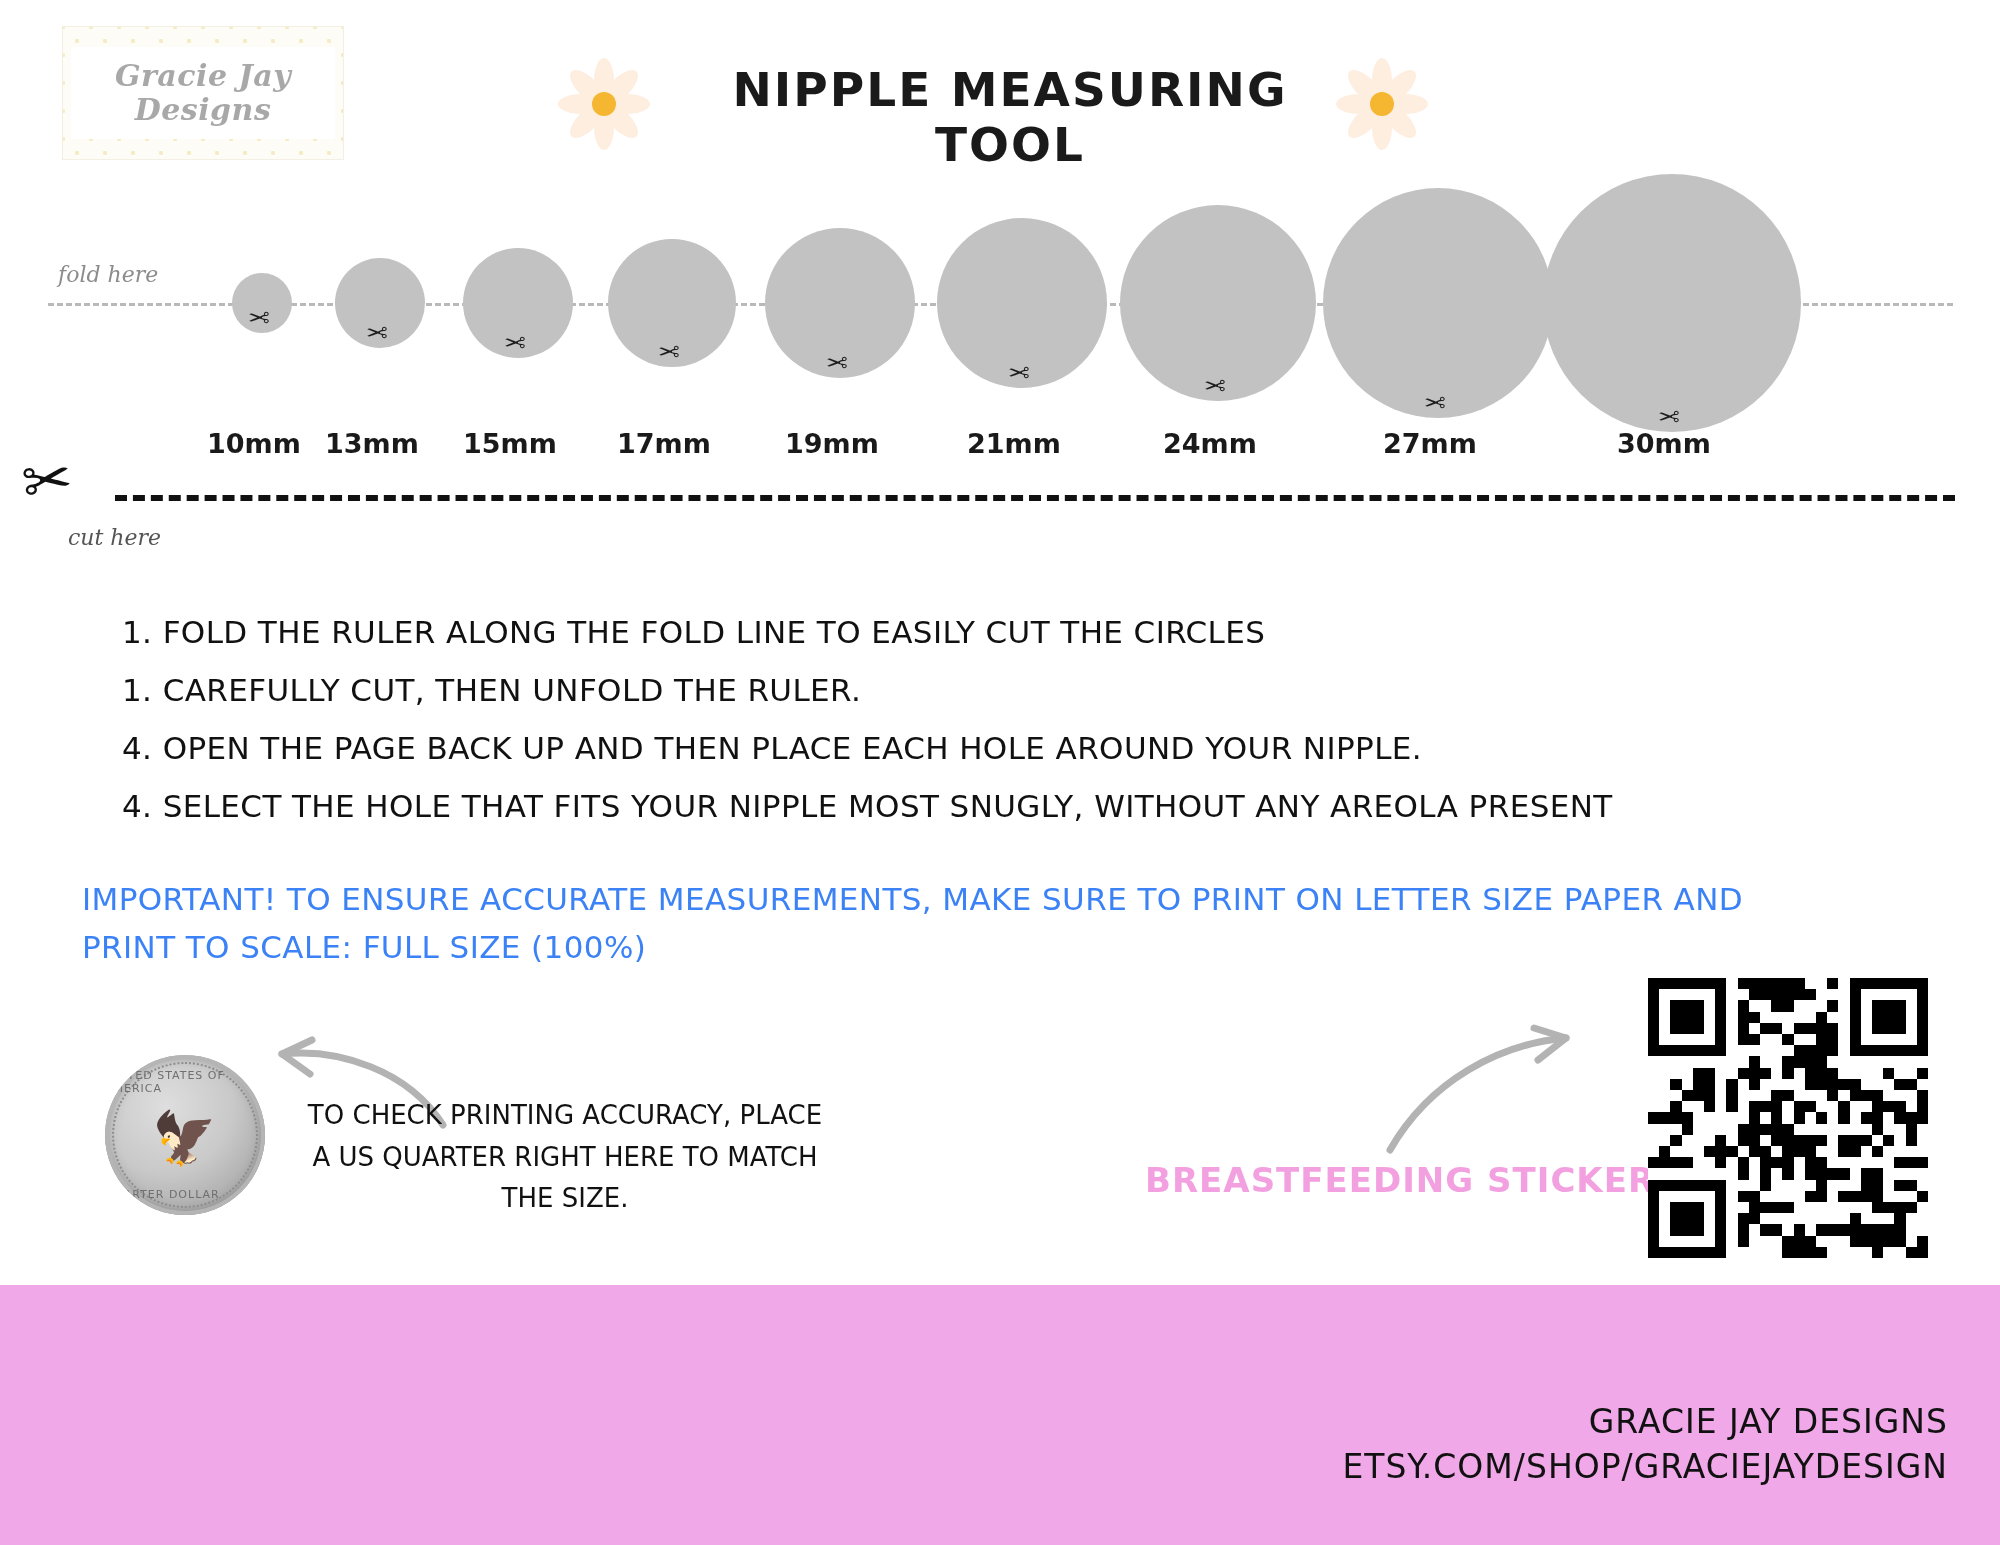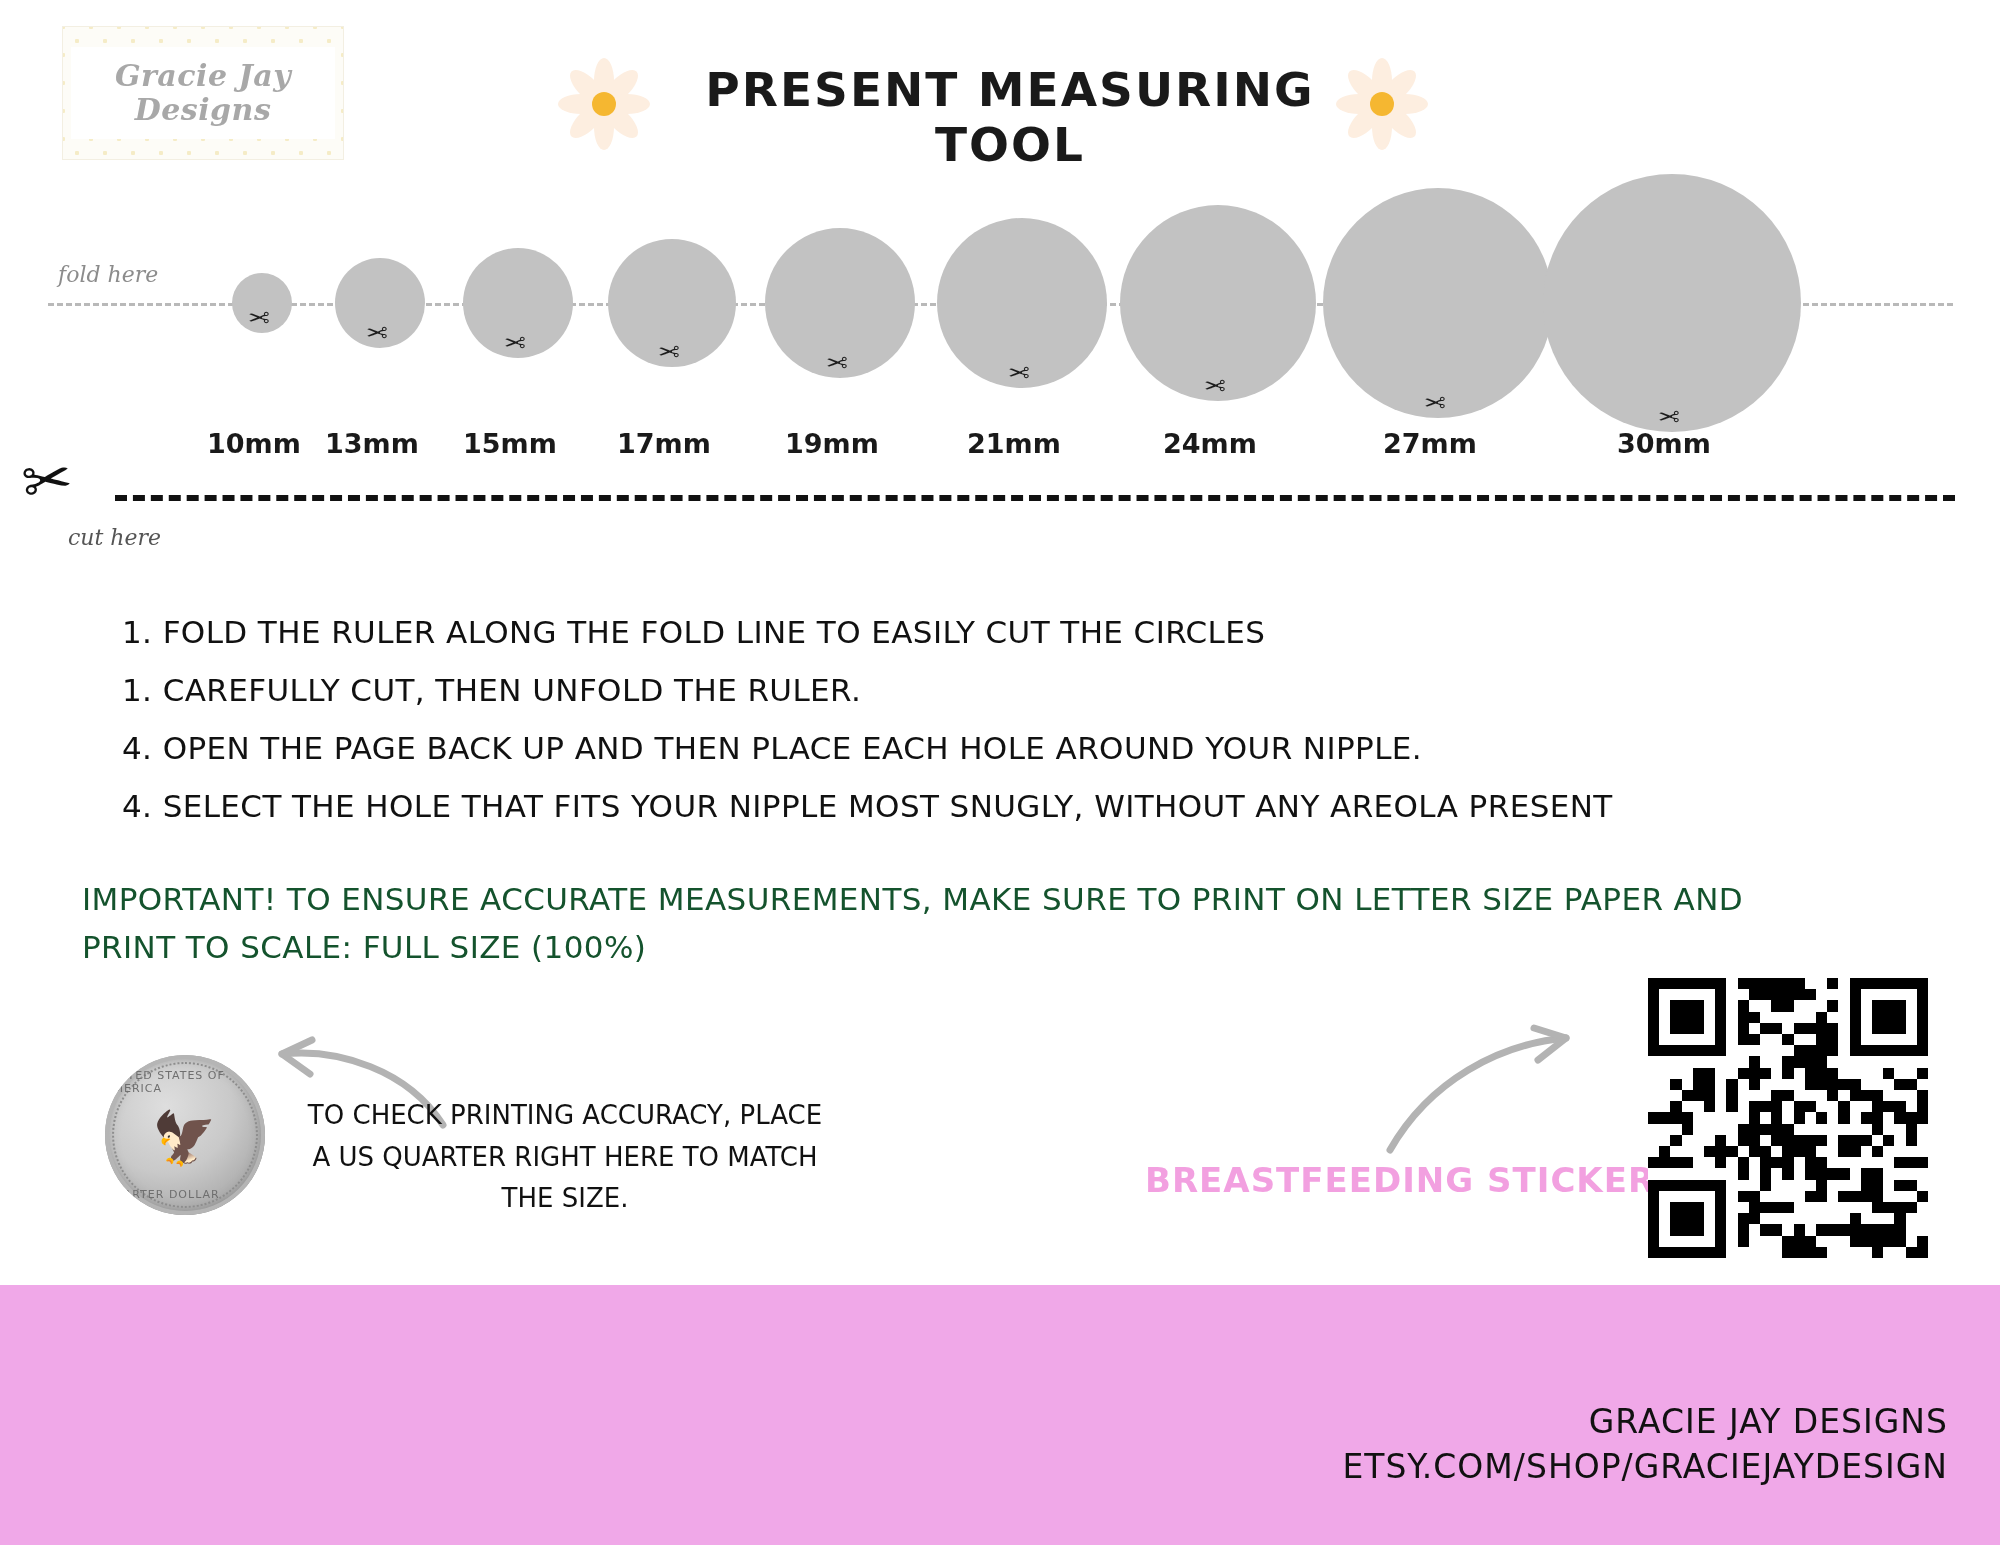--- a/index.html
+++ b/index.html
@@ -188,21 +188,21 @@
 
   .important {
     position: absolute;
     left: 82px;
     top: 875px;
     width: 1720px;
     font-family: "DejaVu Sans", sans-serif;
     font-size: 31px;
     line-height: 1.55;
     letter-spacing: .4px;
-    color: #14532d;
+    color: #3b82f6;
   }
 
   
   .quarter {
     position: absolute;
     left: 105px;
     top: 1055px;
     width: 160px;
     height: 160px;
     border-radius: 50%;
@@ -316,21 +316,21 @@
   <div class="petal" style="transform:rotate(45deg)"></div>
   <div class="petal" style="transform:rotate(90deg)"></div>
   <div class="petal" style="transform:rotate(135deg)"></div>
   <div class="petal" style="transform:rotate(180deg)"></div>
   <div class="petal" style="transform:rotate(225deg)"></div>
   <div class="petal" style="transform:rotate(270deg)"></div>
   <div class="petal" style="transform:rotate(315deg)"></div>
   <div class="center"></div>
 </div>
 
-<div class="page-title">PRESENT MEASURING TOOL</div>
+<div class="page-title">NIPPLE MEASURING TOOL</div>
 
 <div class="daisy" id="daisy-right">
   <div class="petal" style="transform:rotate(0deg)"></div>
   <div class="petal" style="transform:rotate(45deg)"></div>
   <div class="petal" style="transform:rotate(90deg)"></div>
   <div class="petal" style="transform:rotate(135deg)"></div>
   <div class="petal" style="transform:rotate(180deg)"></div>
   <div class="petal" style="transform:rotate(225deg)"></div>
   <div class="petal" style="transform:rotate(270deg)"></div>
   <div class="petal" style="transform:rotate(315deg)"></div>

